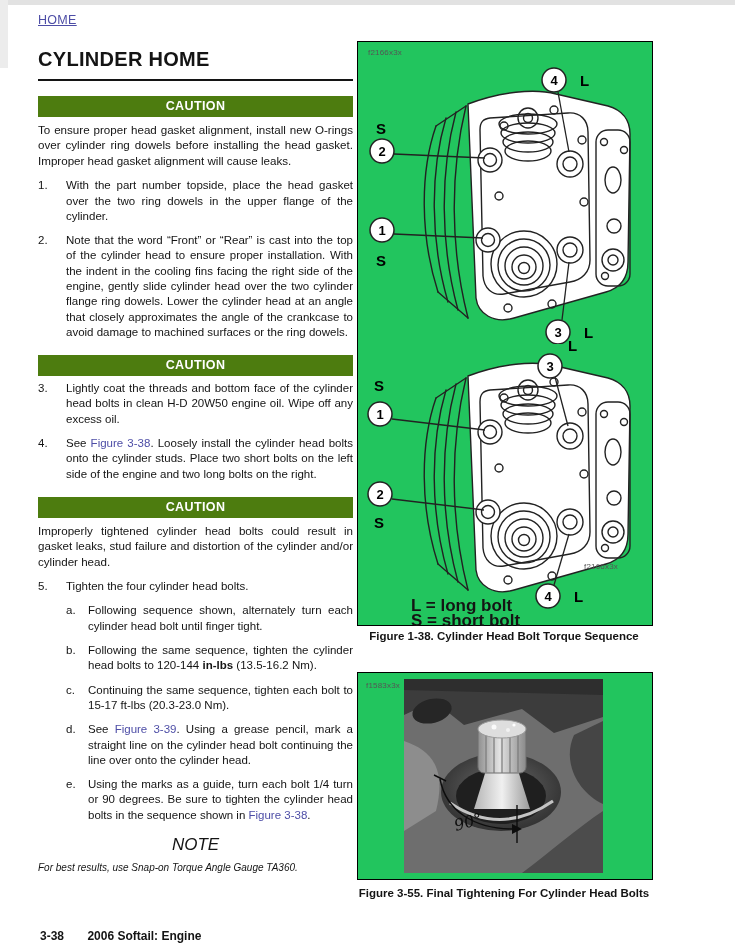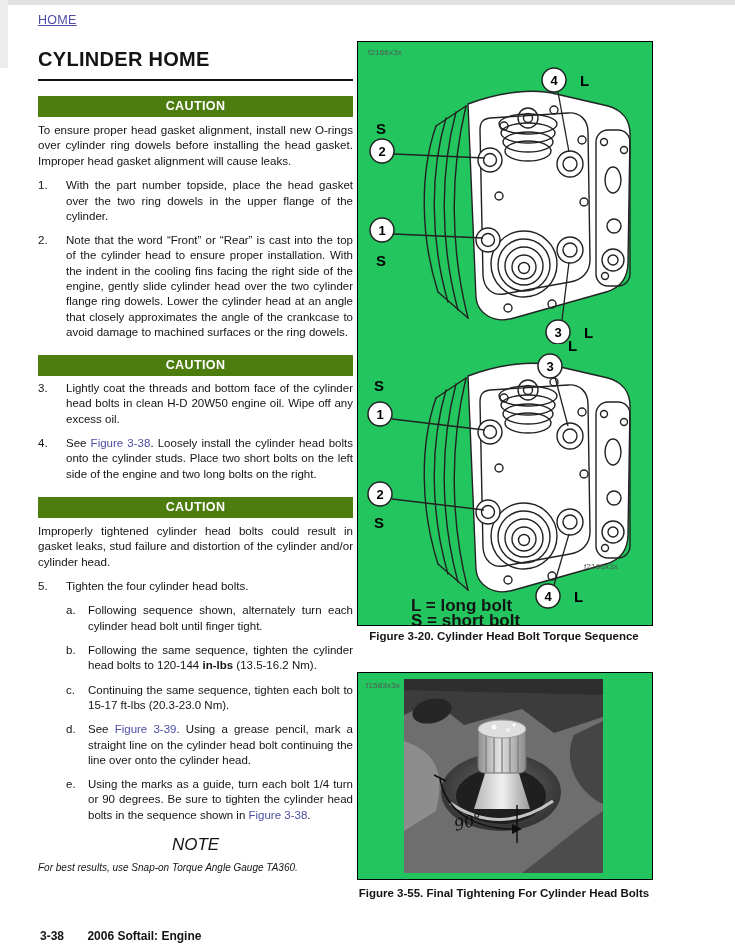--- a/index.html
+++ b/index.html
@@ -211,21 +211,21 @@
     </g>
   </svg>
 
   <span class="filelabel" style="left:226px;top:520px;">f2166x3x</span>
 
   <div class="legend">
     <div>L = long bolt</div>
     <div>S = short bolt</div>
   </div>
 </div>
-<div class="figcaption" id="cap338">Figure 3-20. Cylinder Head Bolt Torque Sequence</div>
+<div class="figcaption" id="cap338">Figure 1-38. Cylinder Head Bolt Torque Sequence</div>
 
 <div class="figbox" id="fig339">
   <span class="filelabel" style="left:8px;top:8px;">f1583x3x</span>
   <svg width="199" height="194" viewBox="0 0 199 194" style="position:absolute;left:46px;top:6px;">
     <defs>
       <radialGradient id="recessGrad" cx="50%" cy="45%" r="65%">
         <stop offset="0%" stop-color="#6b6b6b"></stop>
           <stop offset="70%" stop-color="#3c3c3c"></stop>
           <stop offset="100%" stop-color="#2a2a2a"></stop>
       </radialGradient>

